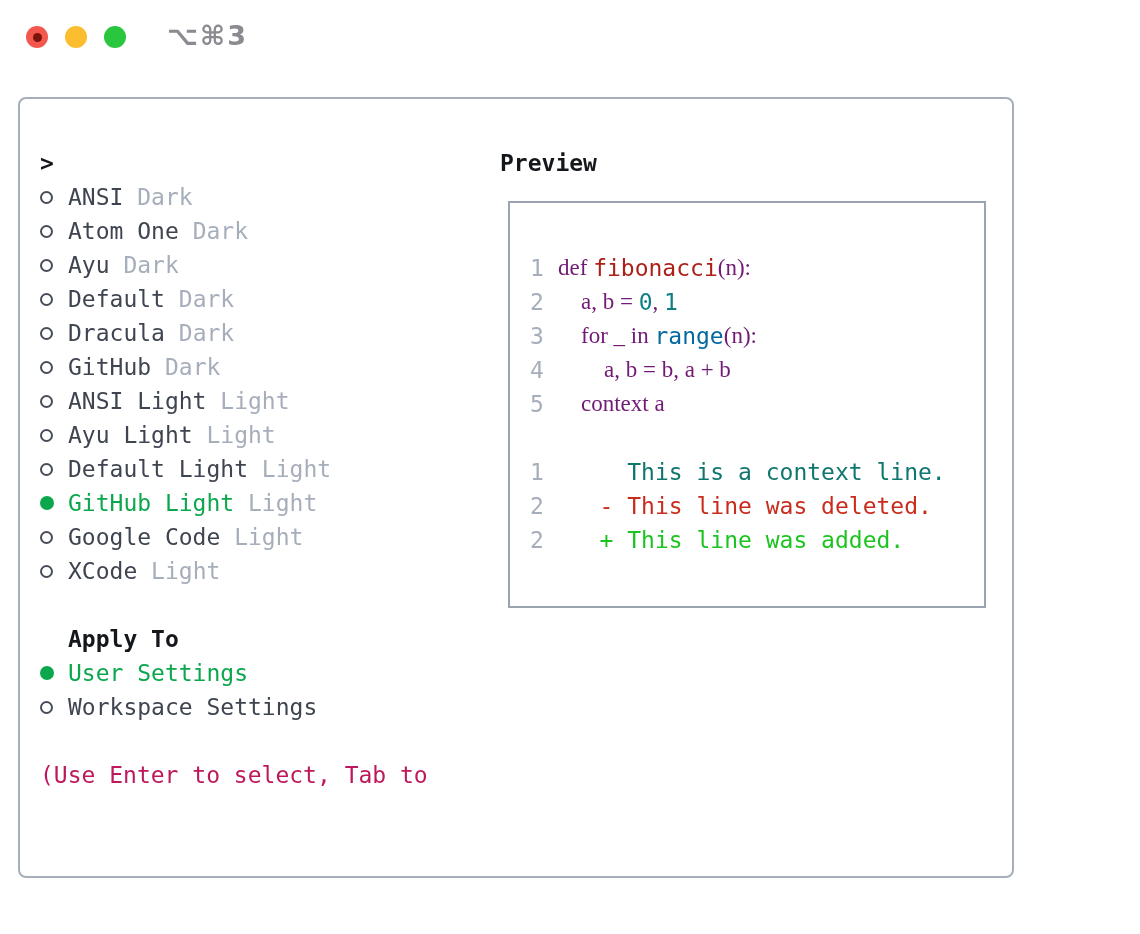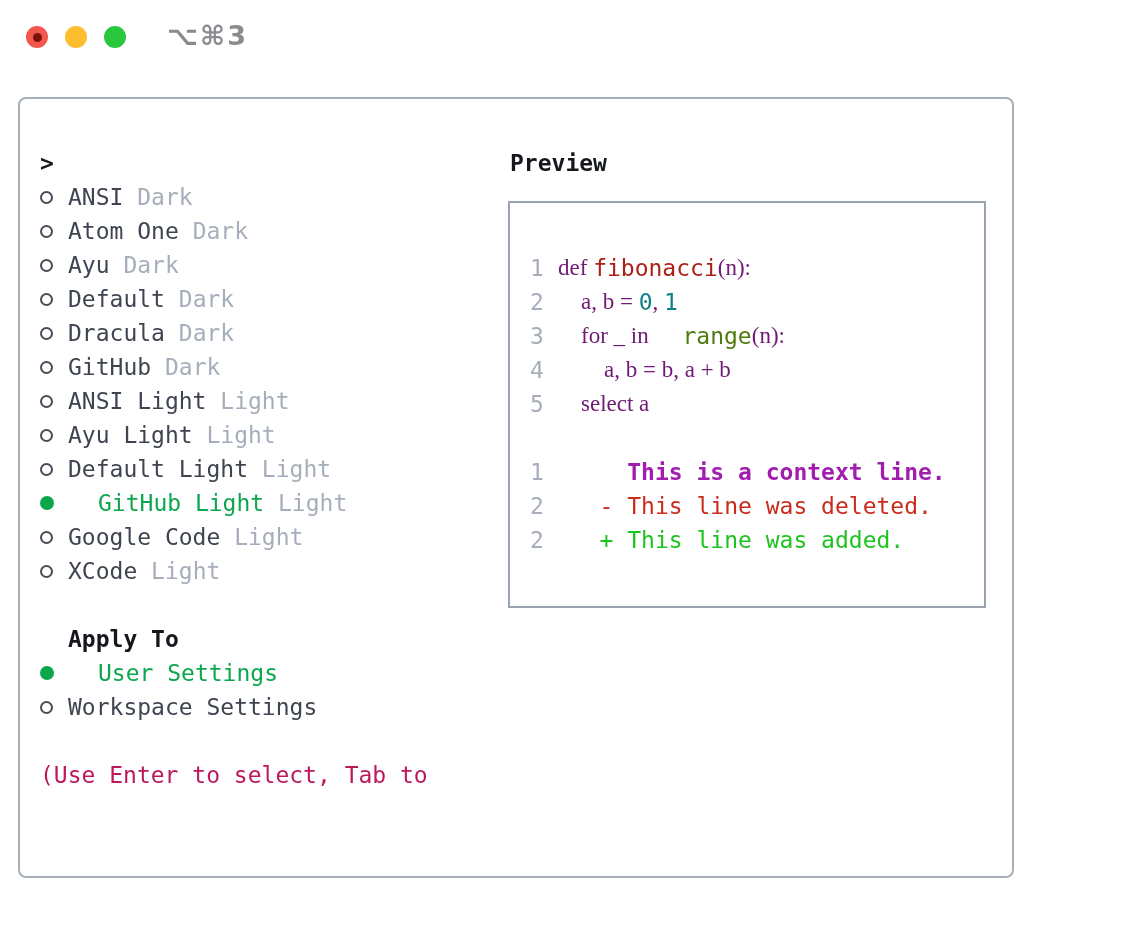--- a/index.html
+++ b/index.html
@@ -45,43 +45,43 @@
   .circle-open {
     width: 13px; height: 13px; border-radius: 50%;
     border: 2px solid #474d58; box-sizing: border-box; background: transparent;
   }
   .circle-filled {
     width: 14px; height: 14px; border-radius: 50%;
     background: #0ca74d;
   }
   .hdr { font-weight: bold; color: #14171c; }
   .item-name { color: #3e4450; }
-  .item-name.selected { color: #0ca74d; margin-left: 30px; }
+  .item-name.selected { color: #0ca74d; }
   .variant { color: #a6aebb; }
   .help { color: #be185d; }
 
   
   .preview-hdr {
-    position: absolute; left: 490px; top: 47px; height: 34px;
+    position: absolute; left: 480px; top: 47px; height: 34px;
     display: flex; align-items: center;
     font-size: 23px; font-weight: bold; color: #14171c;
   }
   .preview-box {
     position: absolute; left: 488px; top: 102px;
     width: 478px; height: 407px;
     border: 2px solid #9aa3b0; box-sizing: border-box;
   }
   .code { position: absolute; left: 20px; top: 48px; }
   .code .row { height: 34px; }
   .lnum { width: 28px; flex: none; color: #a6aebb; }
   .seg-k { color: #701a75; font-family: Liberation Serif, serif; }
   .seg-r { color: #ac2018; text-align: right; }
   .seg-t { color: #0e7f87; }
-  .seg-b { color: #4d7c0f; margin-left: 28px; }
-  .seg-m { color: #a21caf; font-weight: bold; }
+  .seg-b { color: #0369a1; }
+  .seg-m { color: #0f766e; }
   .seg-d { color: #c92c1d; }
   .seg-a { color: #1cc41f; }
 </style>
 </head>
 <body>
 
 <div class="screen">
 
   <div class="titlebar">
     <div class="lights">
@@ -128,21 +128,21 @@
     </div>
 
     <div class="preview-hdr">Preview</div>
 
     <div class="preview-box">
       <div class="code" id="code-lines">
           <div class="row"><span class="lnum">1</span><span class="seg-k">def </span><span class="seg-r">fibonacci</span><span class="seg-k">(n):</span></div>
           <div class="row"><span class="lnum">2</span><span class="seg-k">    a, b = </span><span class="seg-t">0</span><span class="seg-k">, </span><span class="seg-t">1</span></div>
           <div class="row"><span class="lnum">3</span><span class="seg-k">    for _ in </span><span class="seg-b">range</span><span class="seg-k">(n):</span></div>
           <div class="row"><span class="lnum">4</span><span class="seg-k">        a, b = b, a + b</span></div>
-          <div class="row"><span class="lnum">5</span><span class="seg-k">    select a</span></div>
+          <div class="row"><span class="lnum">5</span><span class="seg-k">    context a</span></div>
           <div class="row"><span class="lnum"></span></div>
           <div class="row"><span class="lnum">1</span><span class="seg-m">     This is a context line.</span></div>
           <div class="row"><span class="lnum">2</span><span class="seg-d">   - This line was deleted.</span></div>
           <div class="row"><span class="lnum">2</span><span class="seg-a">   + This line was added.</span></div>
         </div>
     </div>
 
   </div>
 </div>
 

